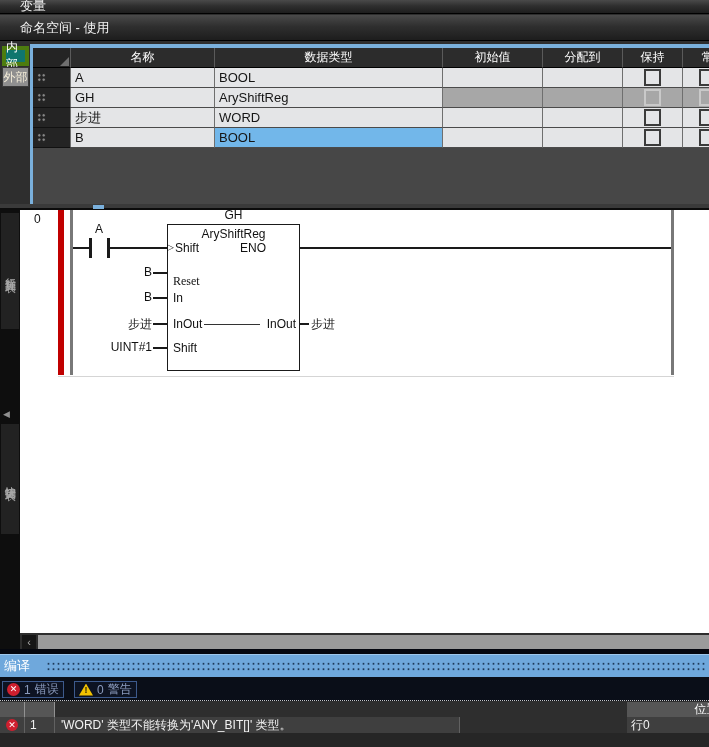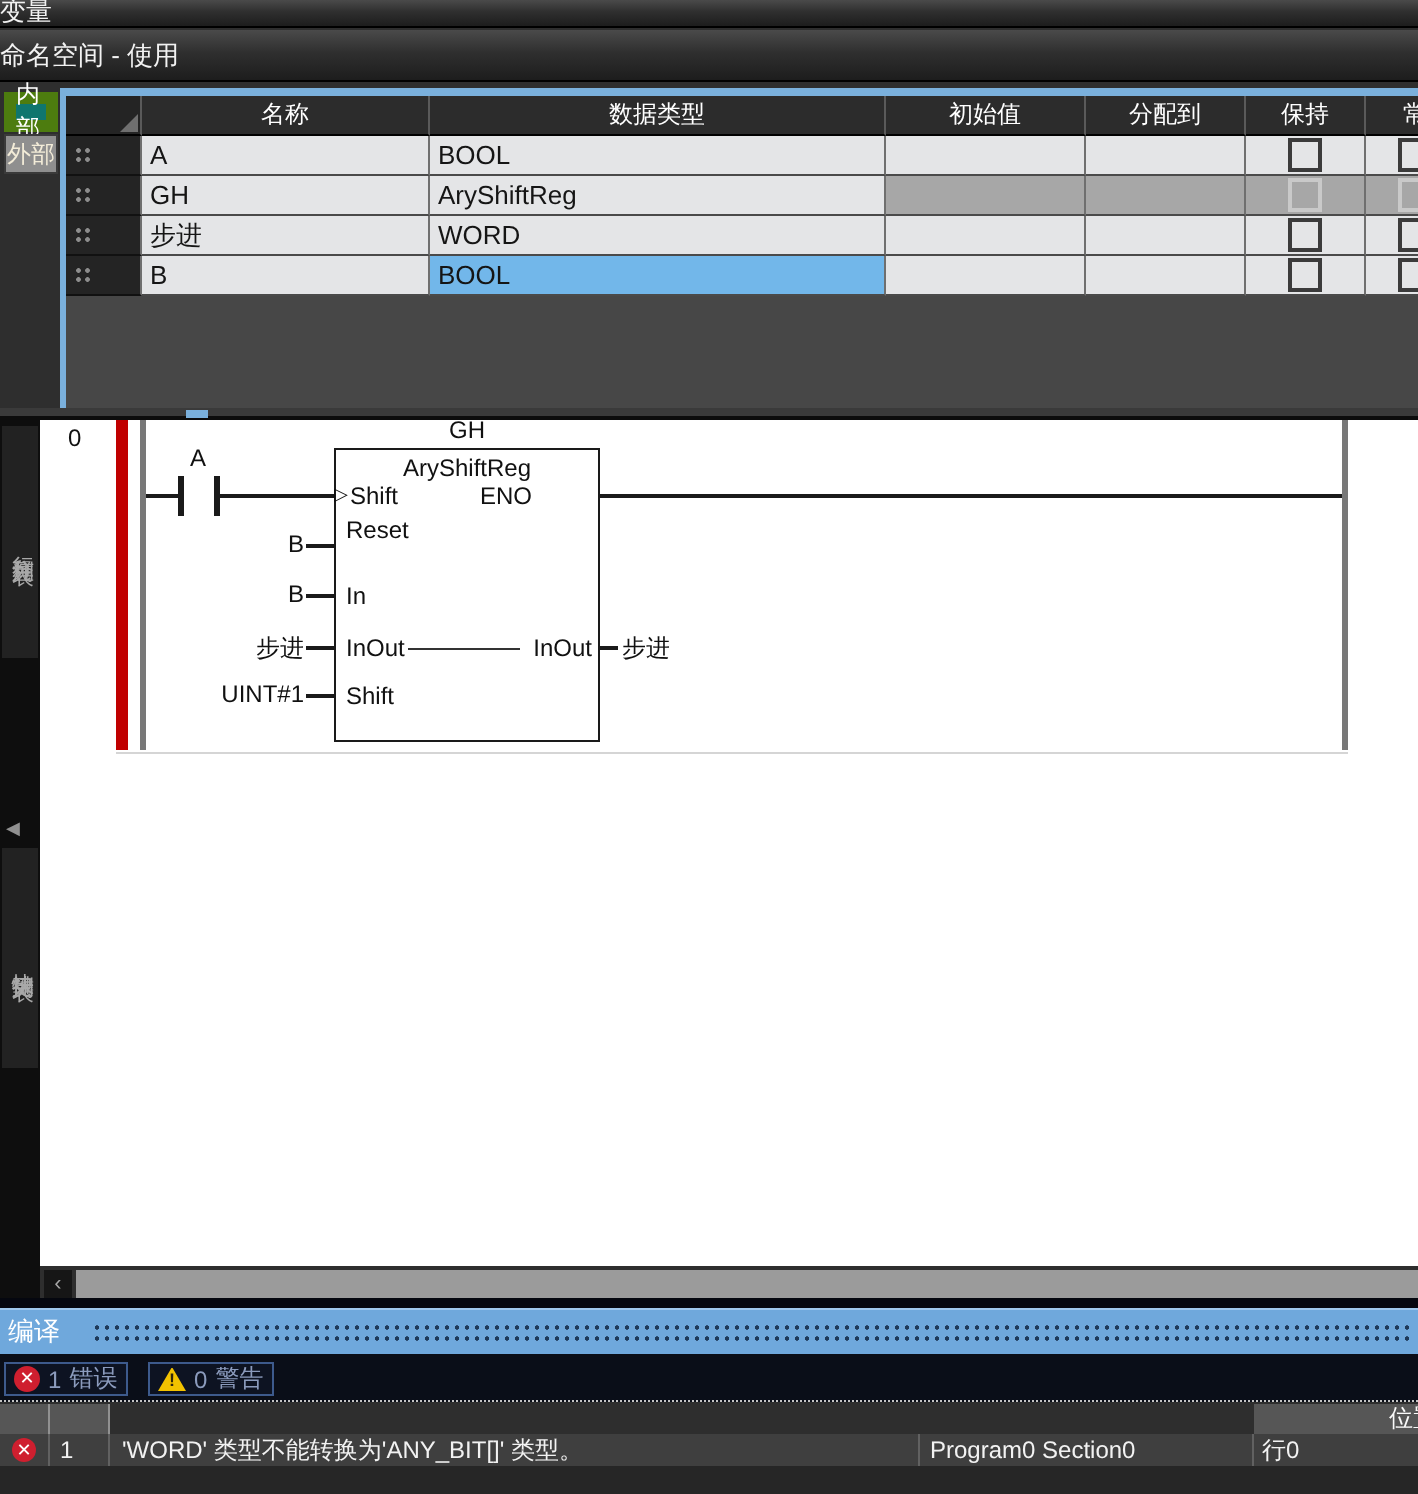--- a/index.html
+++ b/index.html
@@ -1,26 +1,26 @@
 <!DOCTYPE html>
 <html><head>
 <meta charset="utf-8">
 <style>
   html,body{margin:0;padding:0;background:#2e2e2e;}
   .screen{position:relative;width:709px;height:747px;background:#2e2e2e;overflow:hidden;
           font-family:"Liberation Sans","DejaVu Sans",sans-serif;-webkit-font-smoothing:antialiased;}
   .abs{position:absolute;box-sizing:border-box;}
   
-  .tbar{left:0;width:709px;color:#f2f2f2;font-size:13px;display:flex;align-items:center;
+  .tbar{left:0;width:709px;color:#f2f2f2;font-size:13px;display:flex;align-items:center;padding-left:20px;
         background:linear-gradient(180deg,#4a4a4a 0%,#2f2f2f 45%,#1d1d1d 100%);border-bottom:1px solid #000;}
   
   .var-panel{left:30px;top:44px;width:679px;height:160px;background:#474747;
              border-top:4px solid #7ab0dc;border-left:3px solid #7ab0dc;}
   .side-tab{left:2px;width:27px;height:20px;font-size:12px;display:flex;align-items:center;justify-content:center;z-index:3;}
-  .side-tab.sel{background:#0f766e;border:6px solid #4d7c0f;color:#fff;}
+  .side-tab.sel{background:#0f766e;border:4px solid #4d7c0f;color:#fff;}
   .side-tab.unsel{background:#8f8f8f;border:1px solid #3a3a3a;color:#f3ecd8;}
   .vh{top:48px;height:20px;background:#2c2c2c;color:#fff;font-size:12px;display:flex;align-items:center;
       justify-content:center;border-right:1px solid #5a5a5a;border-bottom:1px solid #000;}
   .vc{height:20px;background:#e4e5e7;color:#151515;font-size:13px;display:flex;align-items:center;
       border-right:1px solid #6f6f6f;border-bottom:1px solid #4a4a4a;padding-left:4px;overflow:hidden;}
   .vc.center{justify-content:center;padding-left:0;}
   .vc.gray{background:#a7a7a7;}
   .vc.selblue{background:#72b7ea;}
   .gutter{height:20px;background:#242424;border-right:1px solid #6f6f6f;border-bottom:1px solid #111;
           display:flex;align-items:center;}
@@ -203,21 +203,21 @@
   <div class="abs" style="left:89px;top:238px;width:3px;height:20px;background:#1a1a1a;"></div>
   <div class="abs" style="left:107px;top:238px;width:3px;height:20px;background:#1a1a1a;"></div>
   <div class="abs wire" style="left:110px;top:247px;width:57px;"></div>
 
   <div class="abs ltext" style="left:167px;top:208px;width:133px;text-align:center;">GH</div>
   <div class="abs fb" style="left:167px;top:224px;width:133px;height:147px;"></div>
   <div class="abs ltext" style="left:169px;top:227px;width:129px;text-align:center;">AryShiftReg</div>
 
   <div class="abs" style="left:167px;top:242px;font-size:9px;color:#111;"><span>▷</span></div>
   <div class="abs ltext" style="left:175px;top:241px;">Shift</div>
-  <div class="abs ltext" style="left:173px;top:258px;">Reset</div>
+  <div class="abs ltext" style="left:173px;top:274px;font-family:Liberation Serif, serif;">Reset</div>
   <div class="abs ltext" style="left:173px;top:291px;">In</div>
   <div class="abs ltext" style="left:173px;top:317px;">InOut</div>
   <div class="abs ltext" style="left:173px;top:341px;">Shift</div>
 
   <div class="abs ltext" style="left:240px;top:241px;width:56px;text-align:left;">ENO</div>
   <div class="abs ltext" style="left:230px;top:317px;width:66px;text-align:right;">InOut</div>
   <div class="abs" style="left:204px;top:324px;width:56px;height:1px;background:#333;"></div>
 
   <div class="abs ltext" style="left:110px;top:265px;width:42px;text-align:right;">B</div>
   <div class="abs wire" style="left:153px;top:272px;width:14px;"></div>
@@ -273,22 +273,19 @@
     <span class="err-ico" style="width:12px;height:12px;">
         <span>✕</span>
       </span>
   </div>
   <div class="abs ec" style="left:25px;width:30px;padding-left:5px;">
       <span>1</span>
     </div>
   <div class="abs ec" style="left:55px;width:405px;padding-left:6px;">
       <span>'WORD' 类型不能转换为'ANY_BIT[]' 类型。</span>
     </div>
-  <div class="abs ec" style="left:460px;width:167px;padding-left:5px;">
-      <span>Program0 Section0</span>
-    </div>
   <div class="abs ec" style="left:627px;width:160px;padding-left:4px;">
       <span>行0</span>
     </div>
 
   <div class="abs fill-bottom"></div>
 
 </div>
 
 </body></html>

